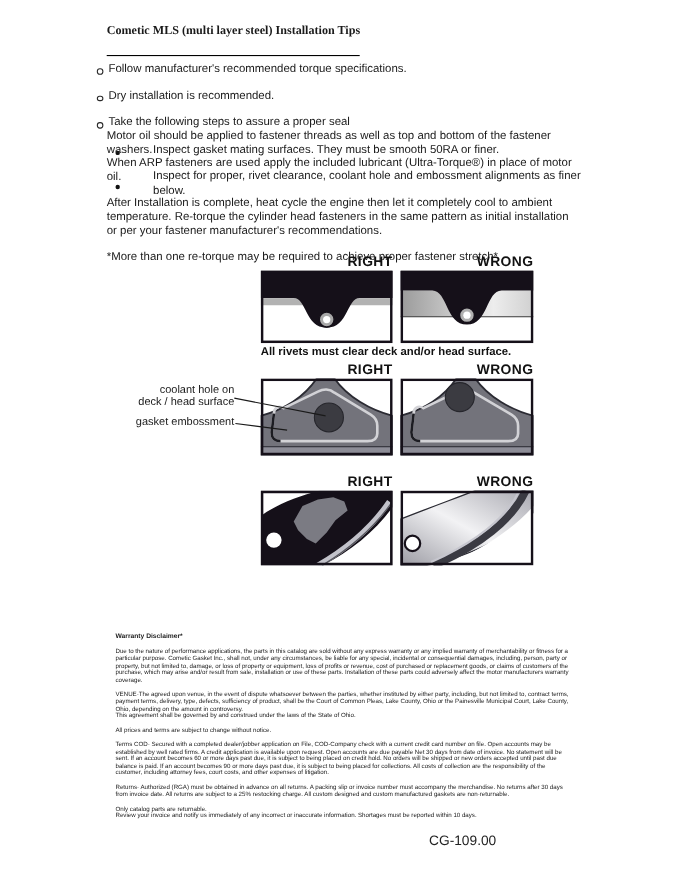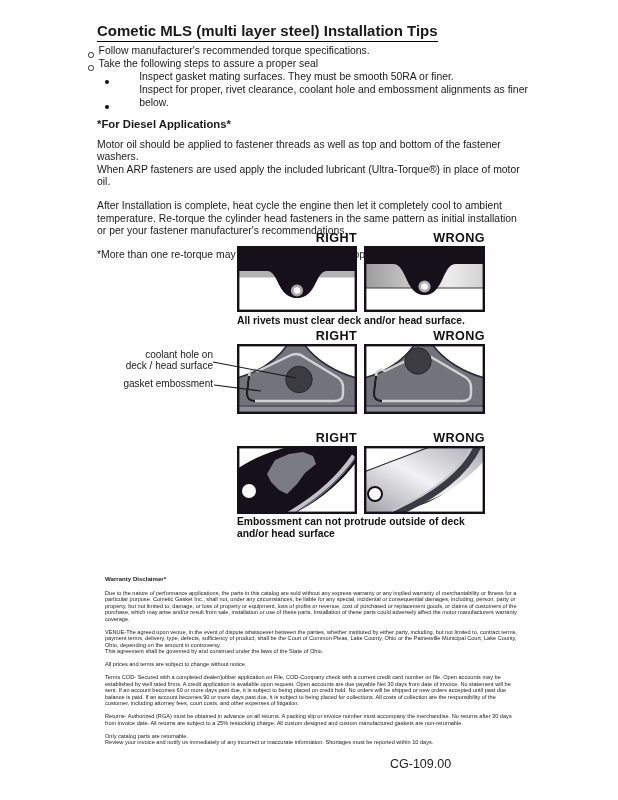--- a/index.html
+++ b/index.html
@@ -1,26 +1,26 @@
 <!DOCTYPE html>
 <html><head>
 <meta charset="utf-8">
 <style>
   html,body{margin:0;padding:0;background:#fff;}
   #page{position:relative;width:618px;height:800px;background:#fff;overflow:hidden;
         font-family:"Liberation Sans","DejaVu Sans",sans-serif;color:#1a1a1a;}
   .preline{white-space:pre-line;}
 
   
-  #title{position:absolute;left:97px;top:22px;font-size:15px;font-weight:bold;
-         border-bottom:1.6px solid #000;padding-bottom:2px;display:inline-block;}
+  #title{position:absolute;left:97px;top:22px;font-size:11px;font-weight:bold;
+         border-bottom:1.6px solid #000;padding-bottom:16px;display:inline-block;font-family:Liberation Serif, serif;}
 
   
   #intro{position:absolute;left:88px;top:45px;width:440px;font-size:10.4px;line-height:12.6px;}
-  .bline{display:flex;align-items:flex-end;margin-bottom:0.5px;}
+  .bline{display:flex;align-items:center;margin-bottom:0.5px;margin-top:12px;}
   .odot{flex:0 0 auto;width:3.6px;height:3.6px;border:1.1px solid #2a2a2a;border-radius:50%;
         margin:3.6px 5px 0 0;}
   .sub{margin-left:17px;gap:26px;}
   .fdot{flex:0 0 auto;width:4.2px;height:4.2px;background:#111;border-radius:50%;
         margin:3.6px 4px 0 0;}
 
   
   #diesel{position:absolute;left:97px;top:118px;width:432px;font-size:10.4px;line-height:12.6px;}
   #diesel h2{font-size:11.3px;font-weight:bold;margin:0 0 8px 0;}
   #diesel p{margin:0 0 11px 0;}
@@ -47,34 +47,37 @@
 
   <div id="title">Cometic MLS (multi layer steel) Installation Tips</div>
 
   <div id="intro">
     <div class="bline">
       <span class="odot"></span>
       <span>Follow manufacturer's recommended torque specifications.</span>
     </div>
     <div class="bline">
       <span class="odot"></span>
+      <span>Dry installation is recommended.</span>
+    </div>
+    <div class="bline">
+      <span class="odot"></span>
       <span>Take the following steps to assure a proper seal</span>
     </div>
     <div class="bline sub">
       <span class="fdot"></span>
       <span>Inspect gasket mating surfaces.  They must be smooth 50RA or finer.</span>
     </div>
     <div class="bline sub">
       <span class="fdot"></span>
       <span>Inspect for proper, rivet clearance, coolant hole and embossment alignments as finer below.</span>
     </div>
   </div>
 
   <div id="diesel">
-    <h2>*For Diesel Applications*</h2>
     <p class="preline">Motor oil should be applied to fastener threads as well as top and bottom of the fastener washers.
 When ARP fasteners are used apply the included lubricant (Ultra-Torque®) in place of motor oil.</p>
     <p class="preline">After Installation is complete, heat cycle the engine then let it completely cool to ambient
 temperature. Re-torque the cylinder head fasteners in the same pattern as initial installation
 or per your fastener manufacturer's recommendations.</p>
     <p class="preline">*More than one re-torque may be required to achieve proper fastener stretch*</p>
   </div>
 
   <div id="figs">
 
@@ -169,22 +172,20 @@
         </defs>
         <rect width="121" height="68" fill="#fff"></rect>
         <path d="M0,26 C28,15 50,7 68,0 L121,0 L121,20 C95,45 60,60 24,68 L0,68 Z" fill="url(#gr3)" stroke="#2b2b33" stroke-width="1.2"></path>
         <path d="M121,14 C100,38 70,55 40,68 L121,68 Z" fill="#fff"></path>
         <path d="M114,0 C102,26 72,50 30,68" stroke="#3a3a42" stroke-width="7" fill="none"></path>
         <path d="M108,0 C97,24 70,46 28,65" stroke="#c6c6ce" stroke-width="2" fill="none"></path>
         <circle cx="11" cy="48" r="7" fill="#fff" stroke="#151019" stroke-width="2"></circle>
         <rect x="1.2" y="1.2" width="118.6" height="65.6" fill="none" stroke="#151019" stroke-width="2.4"></rect>
       </svg>
     </div>
-    <div class="cap preline" style="left:237px;top:288px;">Embossment can not protrude outside of deck
-and/or head surface</div>
 
     <svg id="leaders" width="618" height="312" viewBox="0 0 618 312">
       <line x1="213" y1="134" x2="296" y2="150" stroke="#1a1a1a" stroke-width="1.1"></line>
       <line x1="214" y1="157" x2="261" y2="163" stroke="#1a1a1a" stroke-width="1.1"></line>
     </svg>
   </div>
 
   <div id="legal">
     <h3>Warranty Disclaimer*</h3>
     <p>Due to the nature of performance applications, the parts in this catalog are sold without any express warranty or any implied warranty of merchantability or fitness for a particular purpose.  Cometic Gasket Inc., shall not, under any circumstances, be liable for any special, incidental or consequential damages, including, person, party or property, but not limited to, damage, or loss of property or equipment, loss of profits or revenue, cost of purchased or replacement goods, or claims of customers of the purchase, which may arise and/or result from sale, installation or use of these parts.  Installation of these parts could adversely affect the motor manufacturers warranty coverage.</p>

